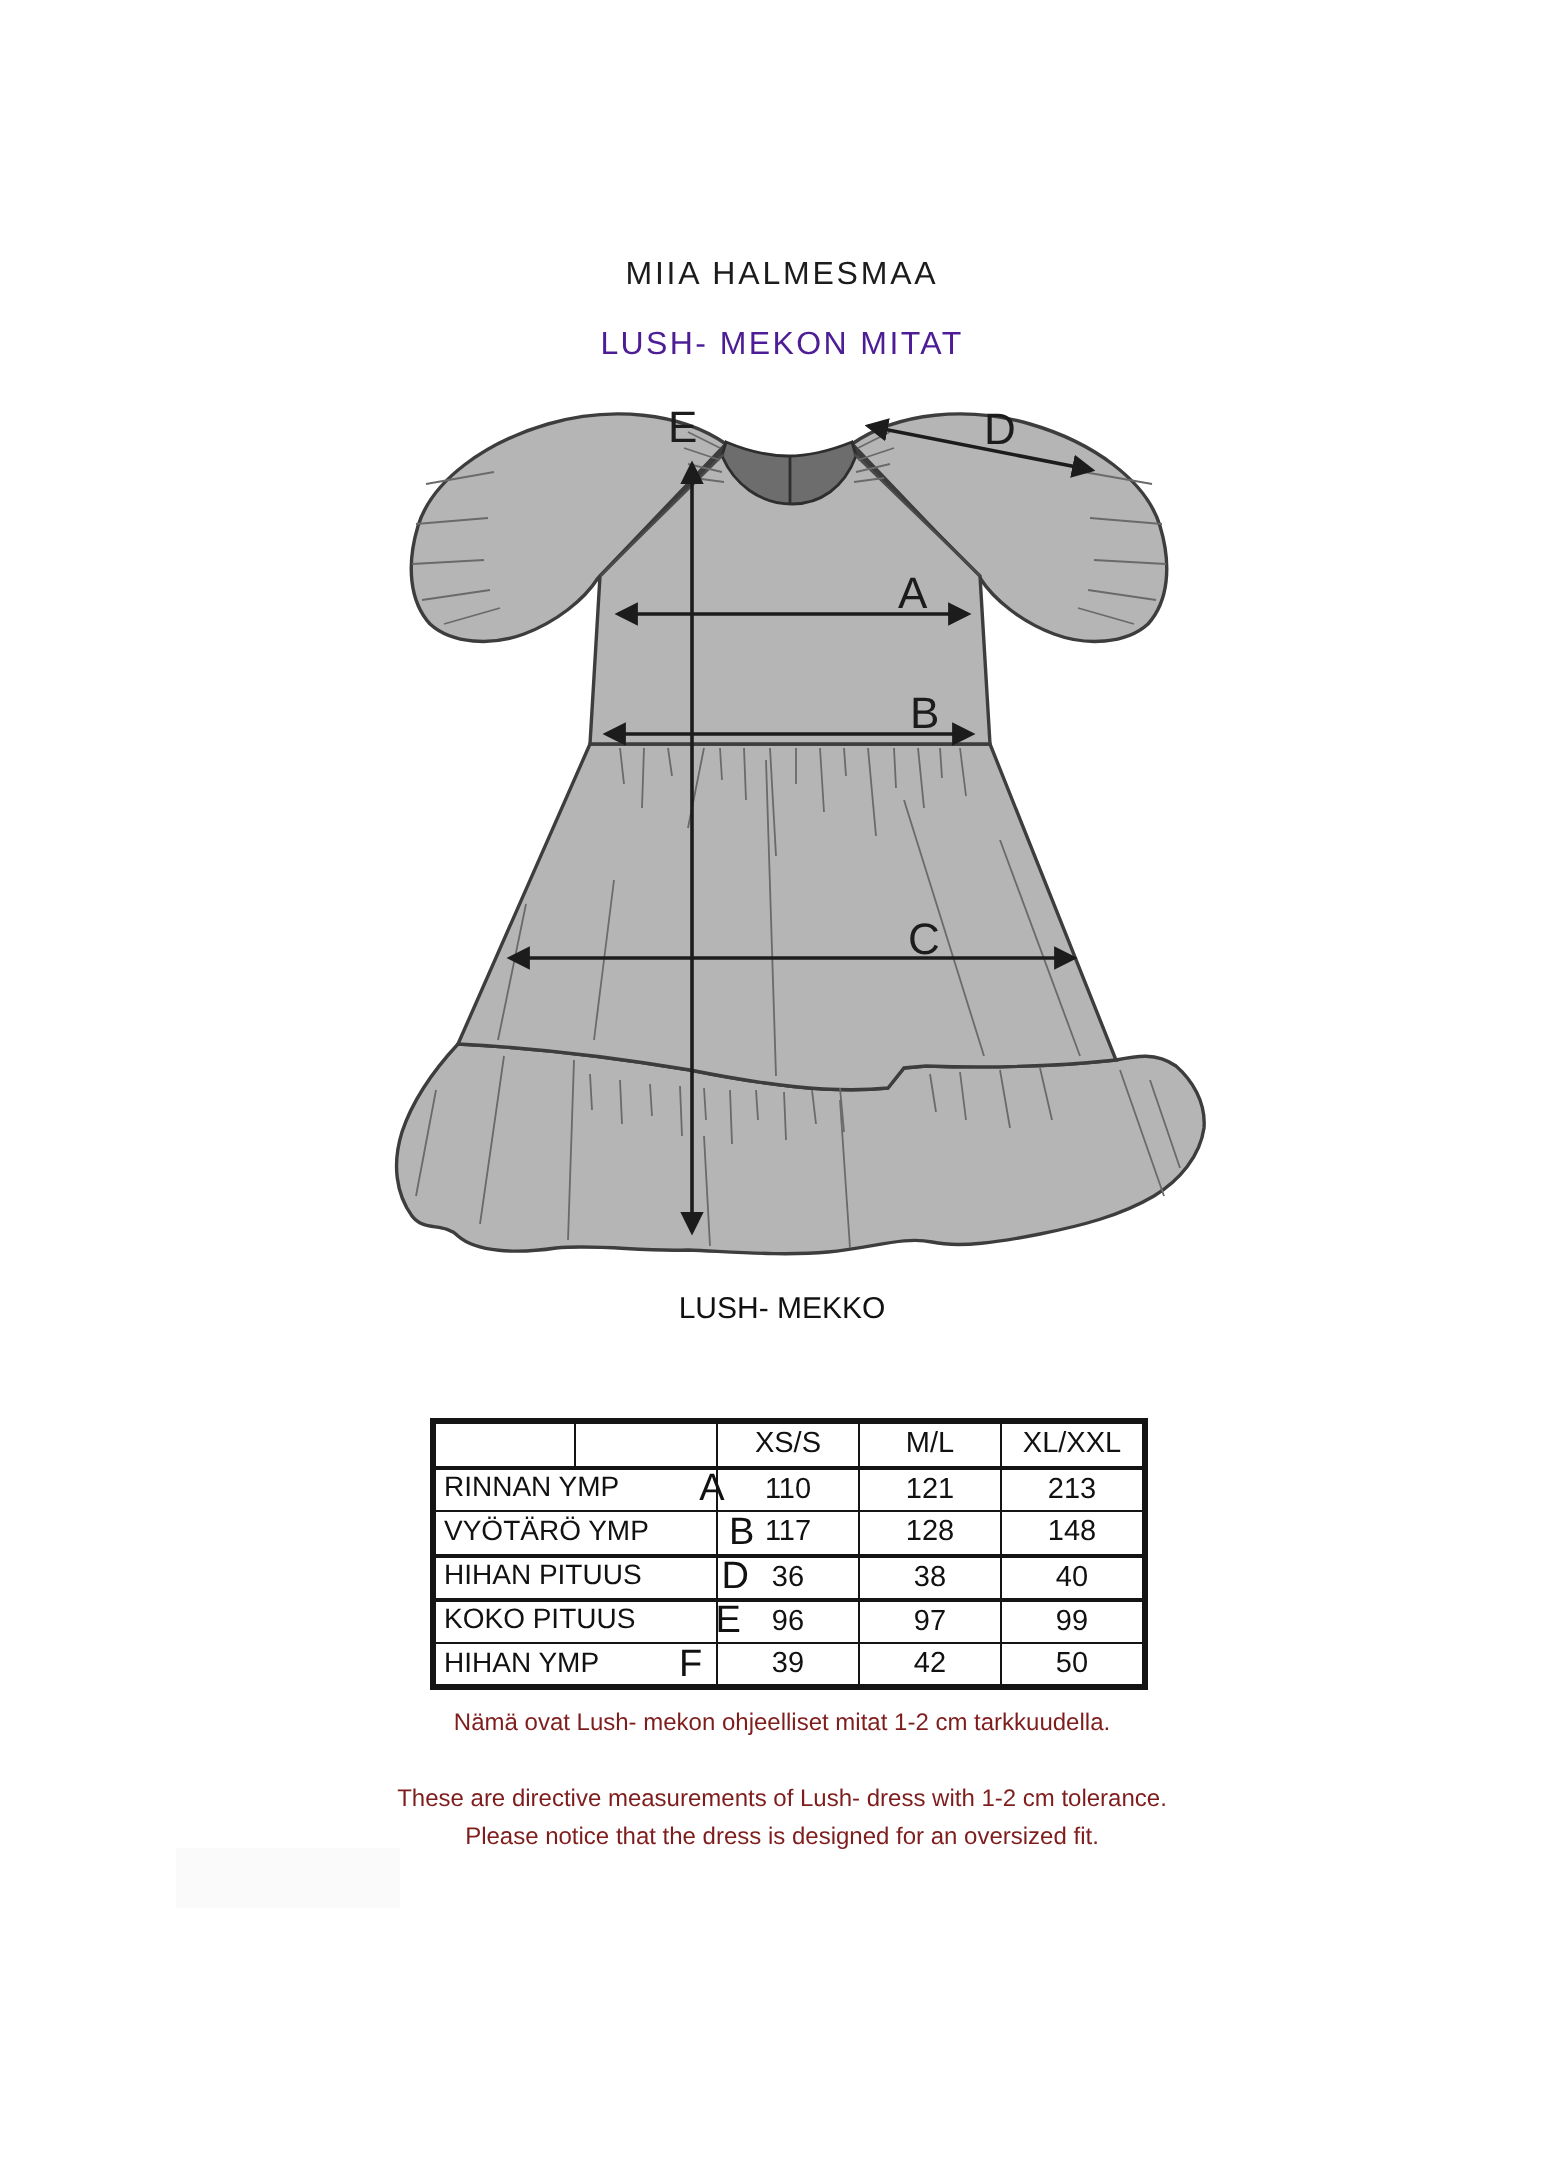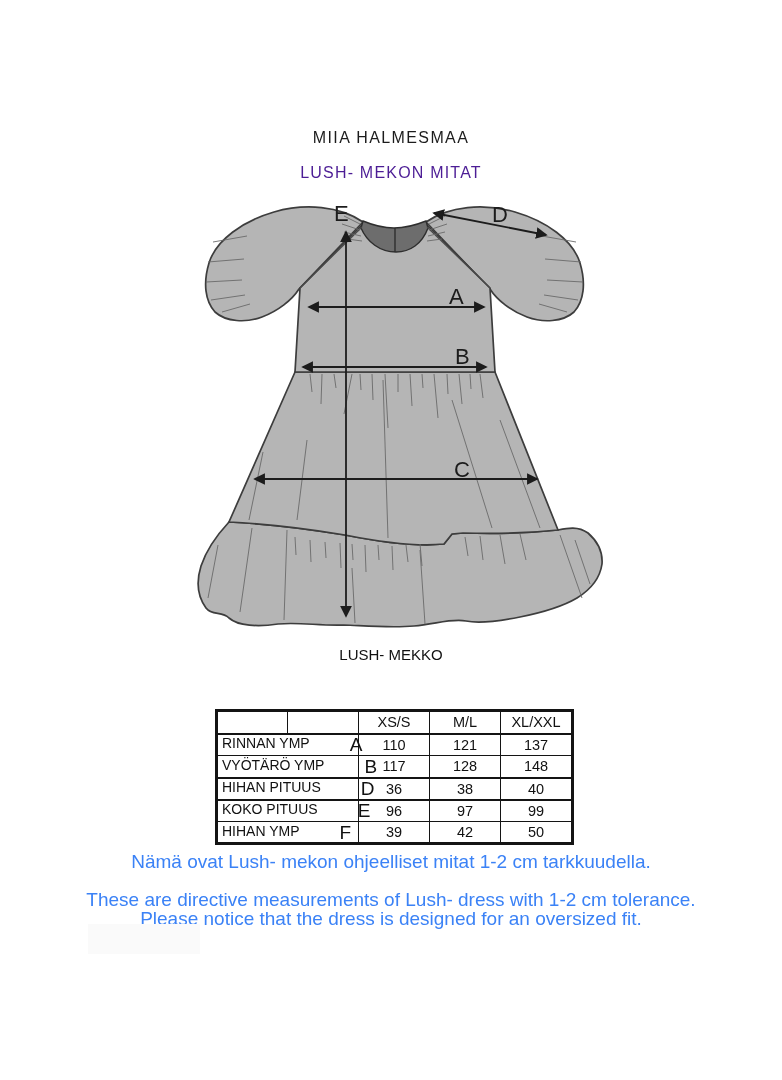--- a/index.html
+++ b/index.html
@@ -51,21 +51,21 @@
   }
   .labelcell-inner{
     display:flex;justify-content:space-between;
     padding:0 16px 0 4px;
     gap:40px;
   }
   .row-label{font-size:14px;white-space:nowrap;}
   .row-letter{font-size:19px;line-height:1;}
   .notes{
     position:absolute;top:852px;left:0;width:100%;
-    text-align:center;font-size:19px;line-height:19px;color:#3b82f6;
+    text-align:center;font-size:12px;line-height:19px;color:#7f1d1d;
   }
   .notes p{margin:0;}
   .notes .block-gap{height:19px;}
   .scan-artifact{
     position:absolute;left:88px;top:924px;width:112px;height:30px;
     background:#fafafa;
   }
 </style>
 </head>
 <body>
@@ -244,21 +244,21 @@
     <tbody>
       <tr>
         <td class="labelcell" colspan="2">
           <span class="labelcell-inner">
             <span class="row-label">RINNAN YMP</span>
             <span class="row-letter">A</span>
           </span>
         </td>
         <td>110</td>
         <td>121</td>
-        <td>137</td>
+        <td>213</td>
       </tr>
       <tr class="group-end">
         <td class="labelcell" colspan="2">
           <span class="labelcell-inner">
             <span class="row-label">VYÖTÄRÖ YMP</span>
             <span class="row-letter">B</span>
           </span>
         </td>
         <td>117</td>
         <td>128</td>

